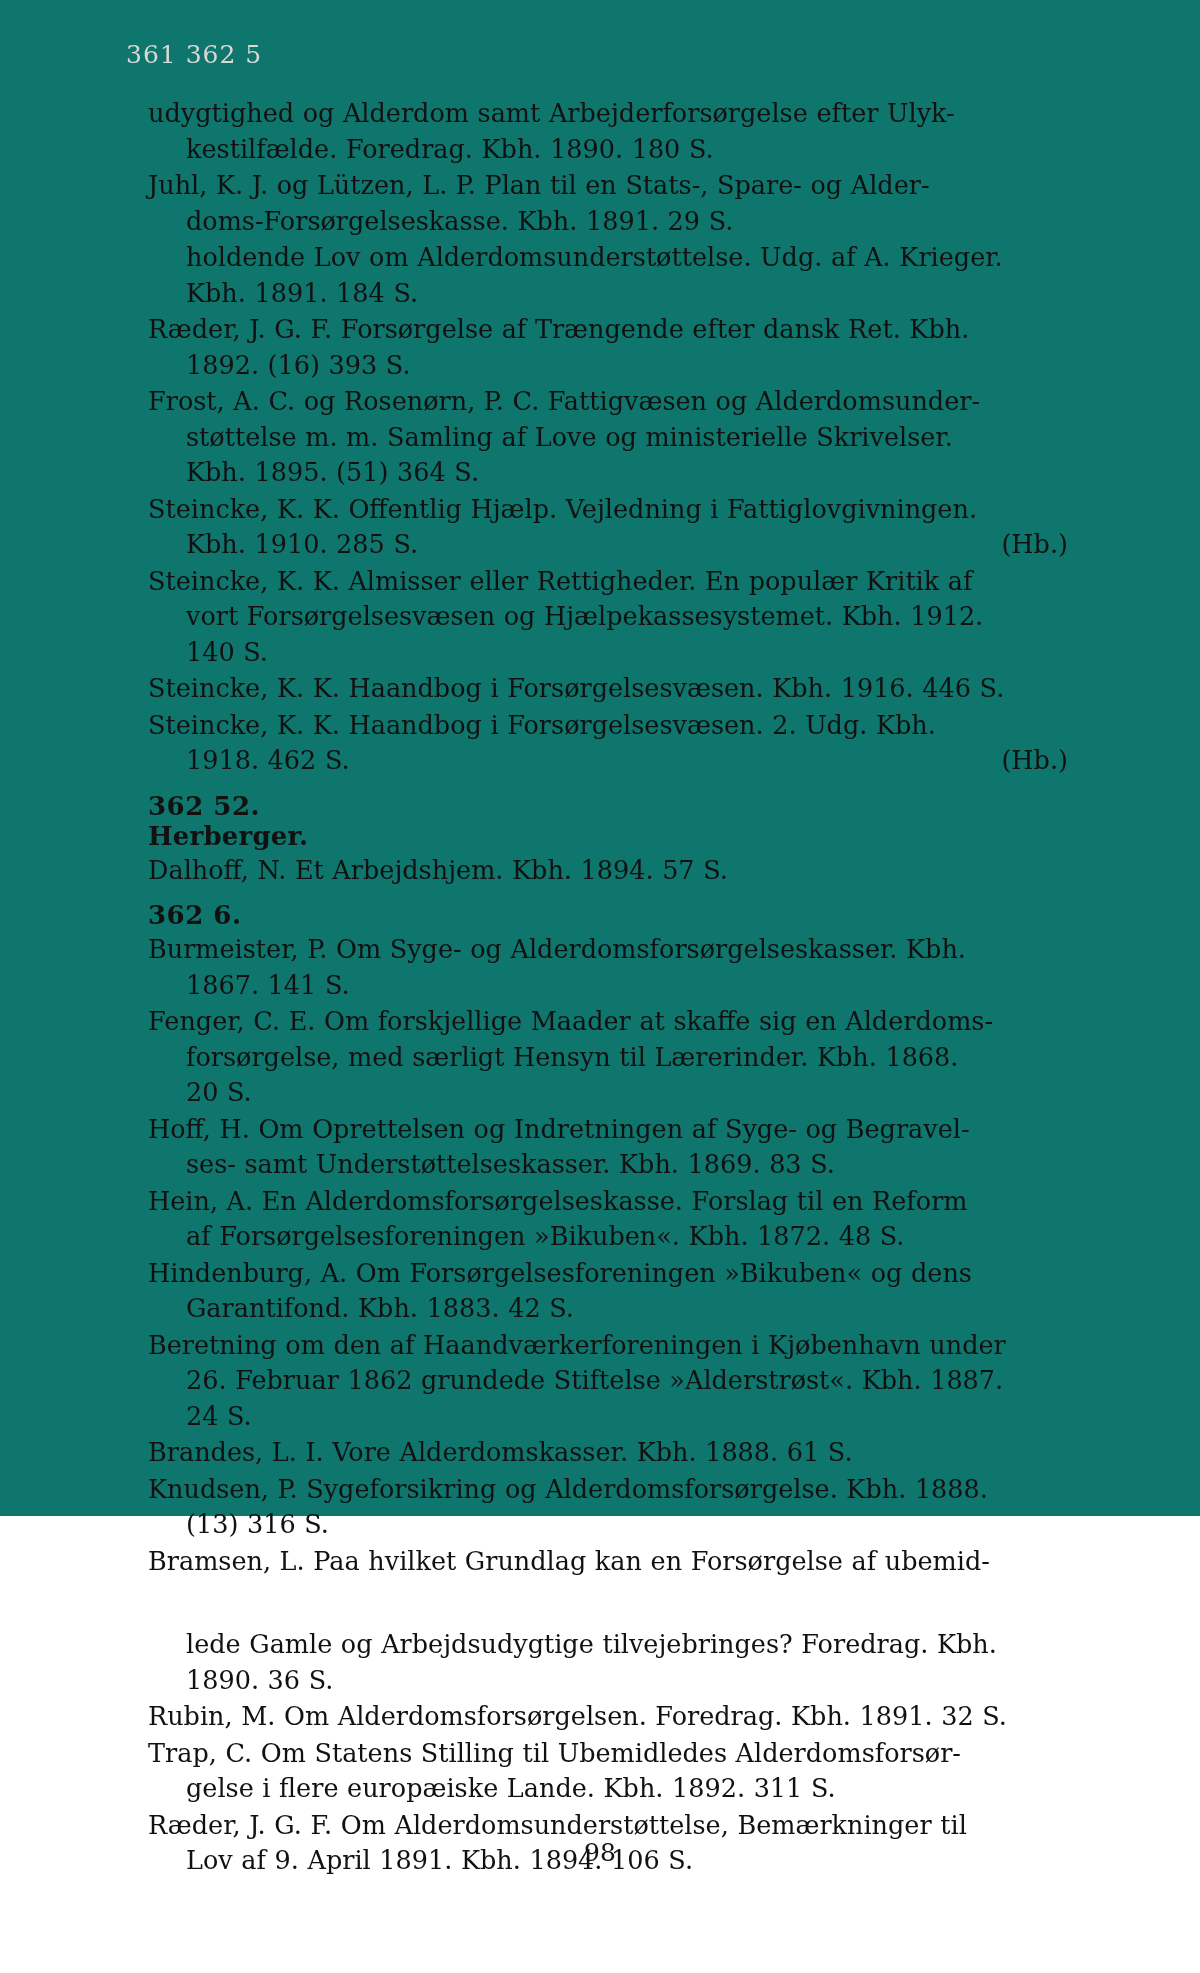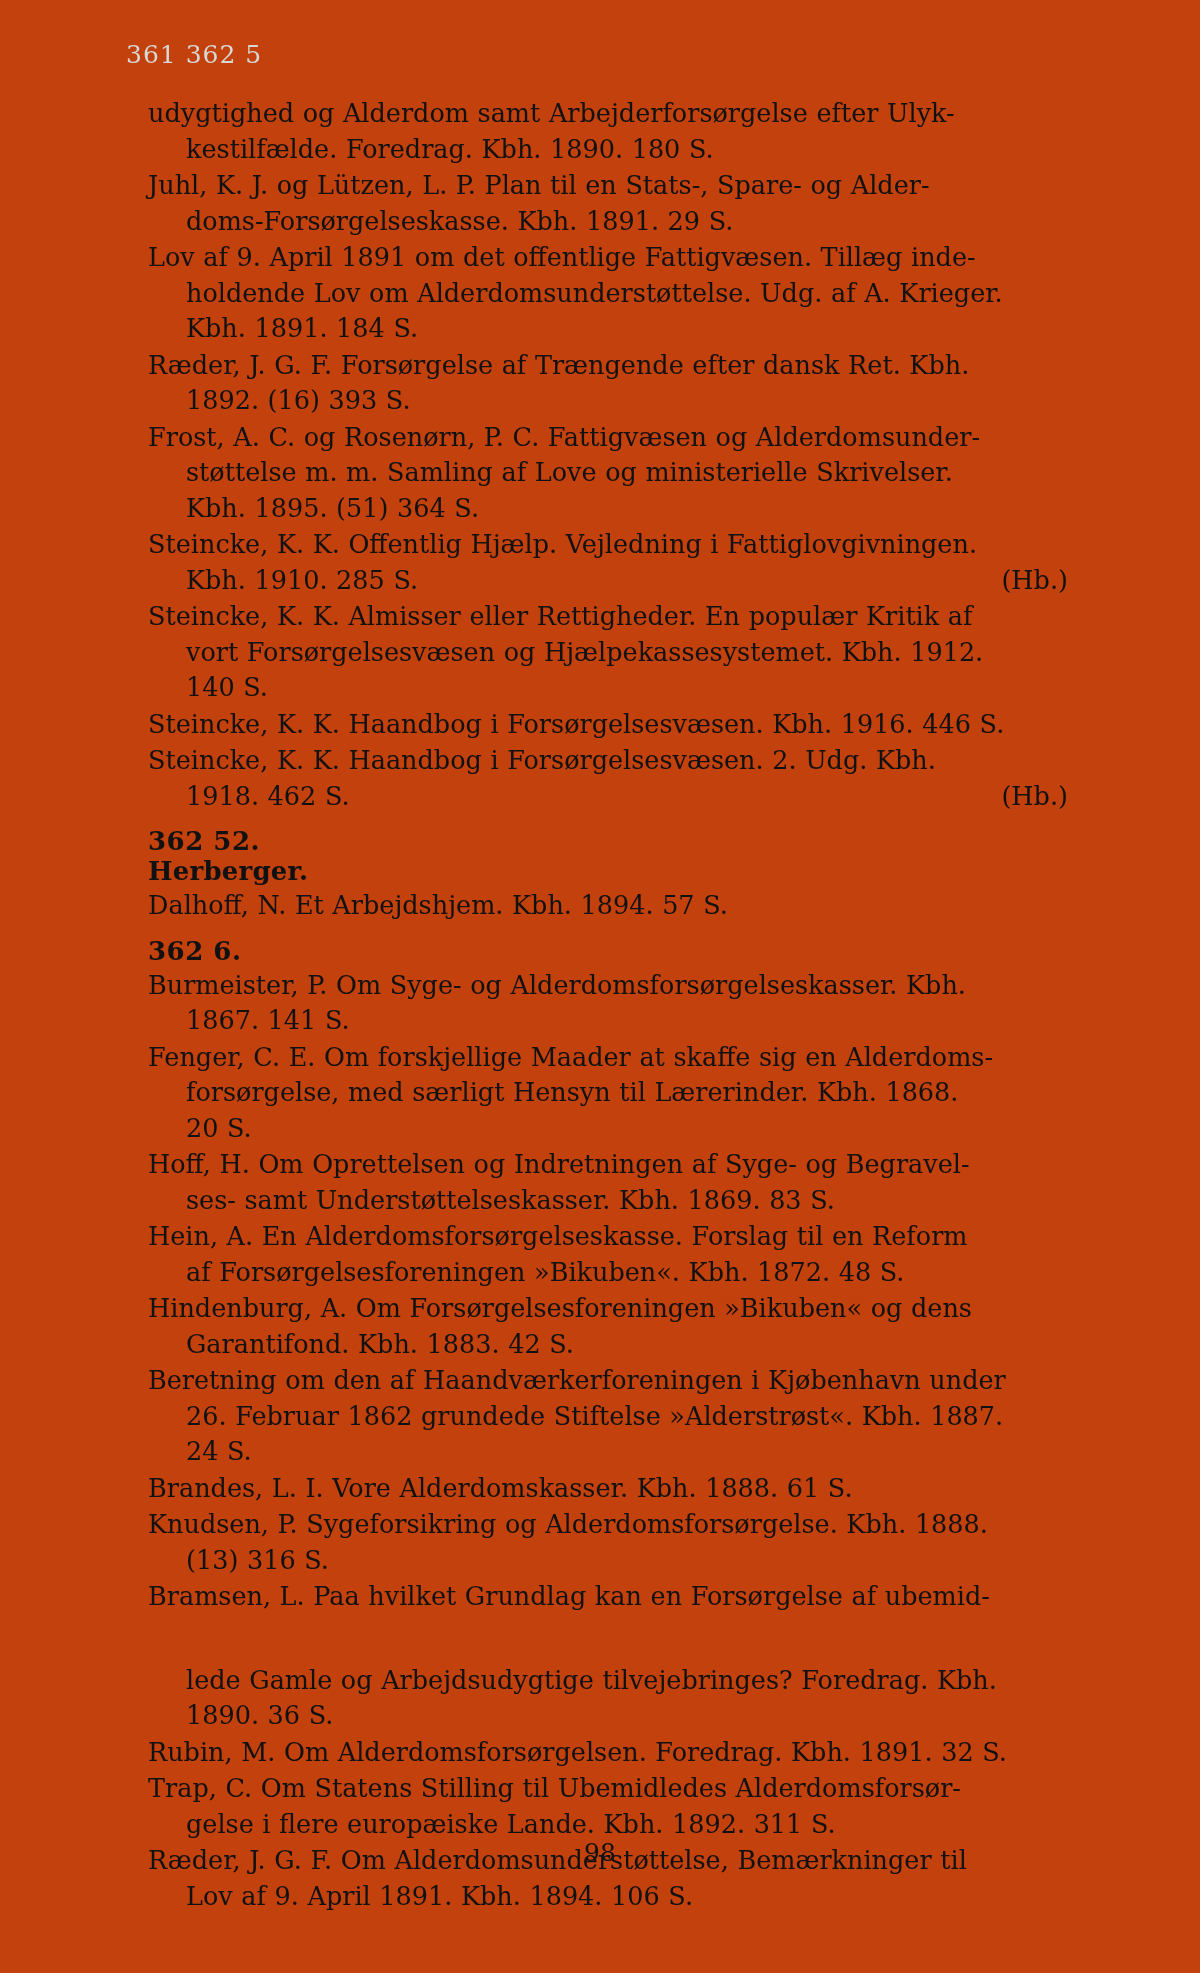--- a/index.html
+++ b/index.html
@@ -13,22 +13,22 @@
     position: relative;
     font-family: "DejaVu Serif", serif;
     color: #111111;
     overflow: hidden;
   }
   .page {
     position: absolute;
     left: 0;
     top: 0;
     width: 1200px;
-    height: 1973px;
-    background: #c2410c;
+    height: 1516px;
+    background: #0f766e;
   }
   
   .bleed {
     position: absolute;
     color: #d8d8d4;
     font-family: "DejaVu Serif", serif;
     font-size: 25px;
     letter-spacing: 1px;
     user-select: none;
     pointer-events: none;
@@ -90,21 +90,20 @@
     <div id="list-1">
         <div class="entry">
           <div class="ind"><span>udygtighed og Alderdom samt Arbejderforsørgelse efter Ulyk-</span></div>
           <div class="ind noind" style="padding-left: 38px;"><span>kestilfælde. Foredrag. Kbh. 1890.  180 S.</span></div>
         </div>
         <div class="entry">
           <div class="ind"><span class="b">Juhl, K. J.</span><span> og </span><span class="b">Lützen, L. P.</span><span>  Plan til en Stats-, Spare- og Alder-</span></div>
           <div class="ind noind" style="padding-left: 38px;"><span>doms-Forsørgelseskasse.  Kbh. 1891.  29 S.</span></div>
         </div>
         <div class="entry">
-          <div class="ind"><span>Lov af 9. April 1891 om det offentlige Fattigvæsen.  Tillæg inde-</span></div>
           <div class="ind noind" style="padding-left: 38px;"><span>holdende Lov om Alderdomsunderstøttelse. Udg. af A. Krieger.</span></div>
           <div class="ind noind" style="padding-left: 38px;"><span>Kbh. 1891.  184 S.</span></div>
         </div>
         <div class="entry">
           <div class="ind"><span class="b">Ræder, J. G. F.</span><span>  Forsørgelse af Trængende efter dansk Ret. Kbh.</span></div>
           <div class="ind noind" style="padding-left: 38px;"><span>1892.  (16) 393 S.</span></div>
         </div>
         <div class="entry">
           <div class="ind"><span class="b">Frost, A. C.</span><span> og </span><span class="b">Rosenørn, P. C.</span><span>  Fattigvæsen og Alderdomsunder-</span></div>
           <div class="ind noind" style="padding-left: 38px;"><span>støttelse m. m.  Samling af Love og ministerielle Skrivelser.</span></div>

